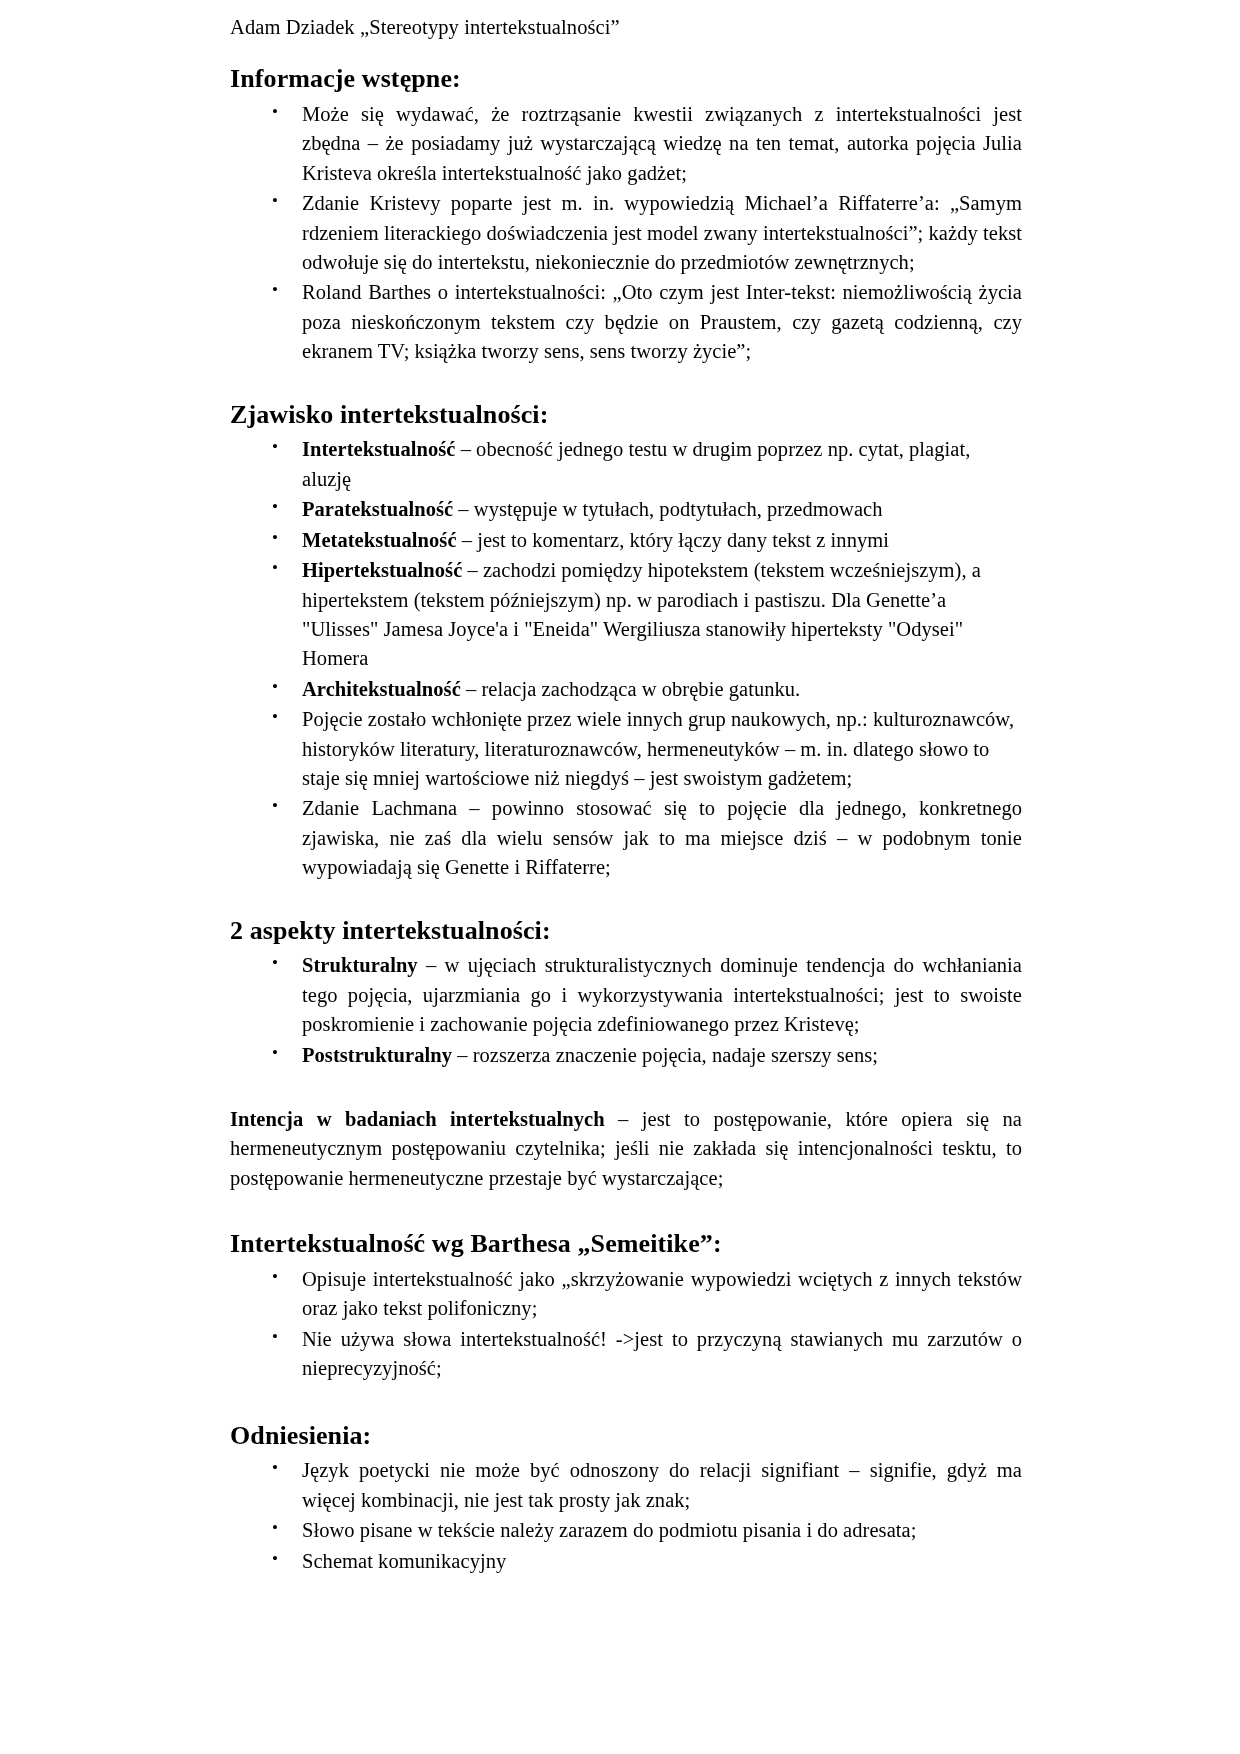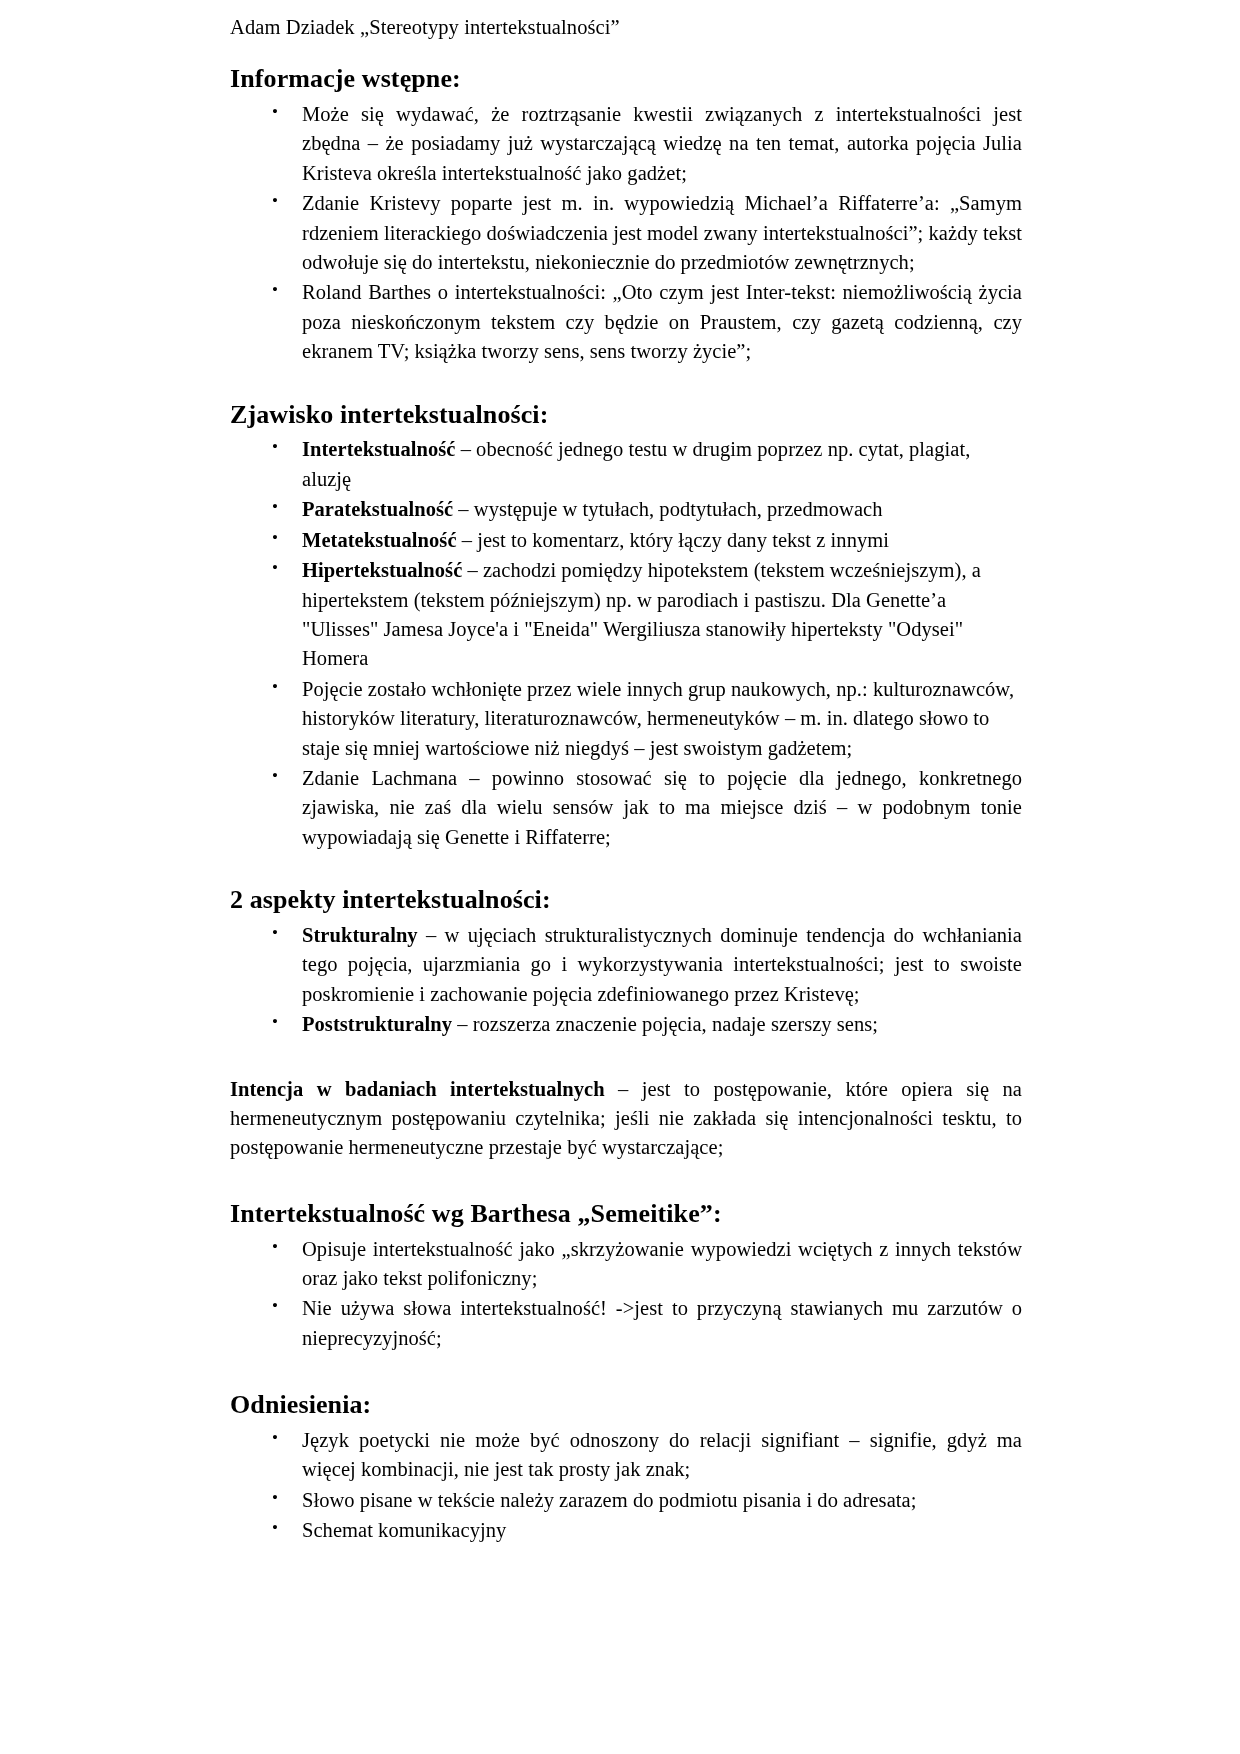--- a/index.html
+++ b/index.html
@@ -90,20 +90,21 @@
 
   <div class="gap-lg"></div>
 
   <div class="block">
     <p class="section-heading">Zjawisko intertekstualności:</p>
     <ul class="bullets">
       <li class="nojustify"><b class="term">Intertekstualność</b><span> – obecność jednego testu w drugim poprzez np. cytat, plagiat, aluzję</span></li>
       <li class="nojustify"><b class="term">Paratekstualność</b><span> – występuje w tytułach, podtytułach, przedmowach</span></li>
       <li class="nojustify"><b class="term">Metatekstualność</b><span> – jest to komentarz, który łączy dany tekst z innymi</span></li>
       <li class="nojustify"><b class="term">Hipertekstualność</b><span> – zachodzi pomiędzy hipotekstem (tekstem wcześniejszym), a hipertekstem (tekstem późniejszym) np. w parodiach i pastiszu. Dla Genette’a "Ulisses" Jamesa Joyce'a i "Eneida" Wergiliusza stanowiły hiperteksty "Odysei" Homera</span></li>
+      <li class="nojustify"><b class="term">Architekstualność</b><span> – relacja zachodząca w obrębie gatunku.</span></li>
       <li class="nojustify"><span>Pojęcie zostało wchłonięte przez wiele innych grup naukowych, np.: kulturoznawców, historyków literatury, literaturoznawców, hermeneutyków – m. in. dlatego słowo to staje się mniej wartościowe niż niegdyś – jest swoistym gadżetem;</span></li>
       <li><span>Zdanie Lachmana – powinno stosować się to pojęcie dla jednego, konkretnego zjawiska, nie zaś dla wielu sensów jak to ma miejsce dziś – w podobnym tonie wypowiadają się Genette i Riffaterre;</span></li>
     </ul>
   </div>
 
   <div class="gap-lg"></div>
 
   <div class="block">
     <p class="section-heading">2 aspekty intertekstualności:</p>
     <ul class="bullets">

